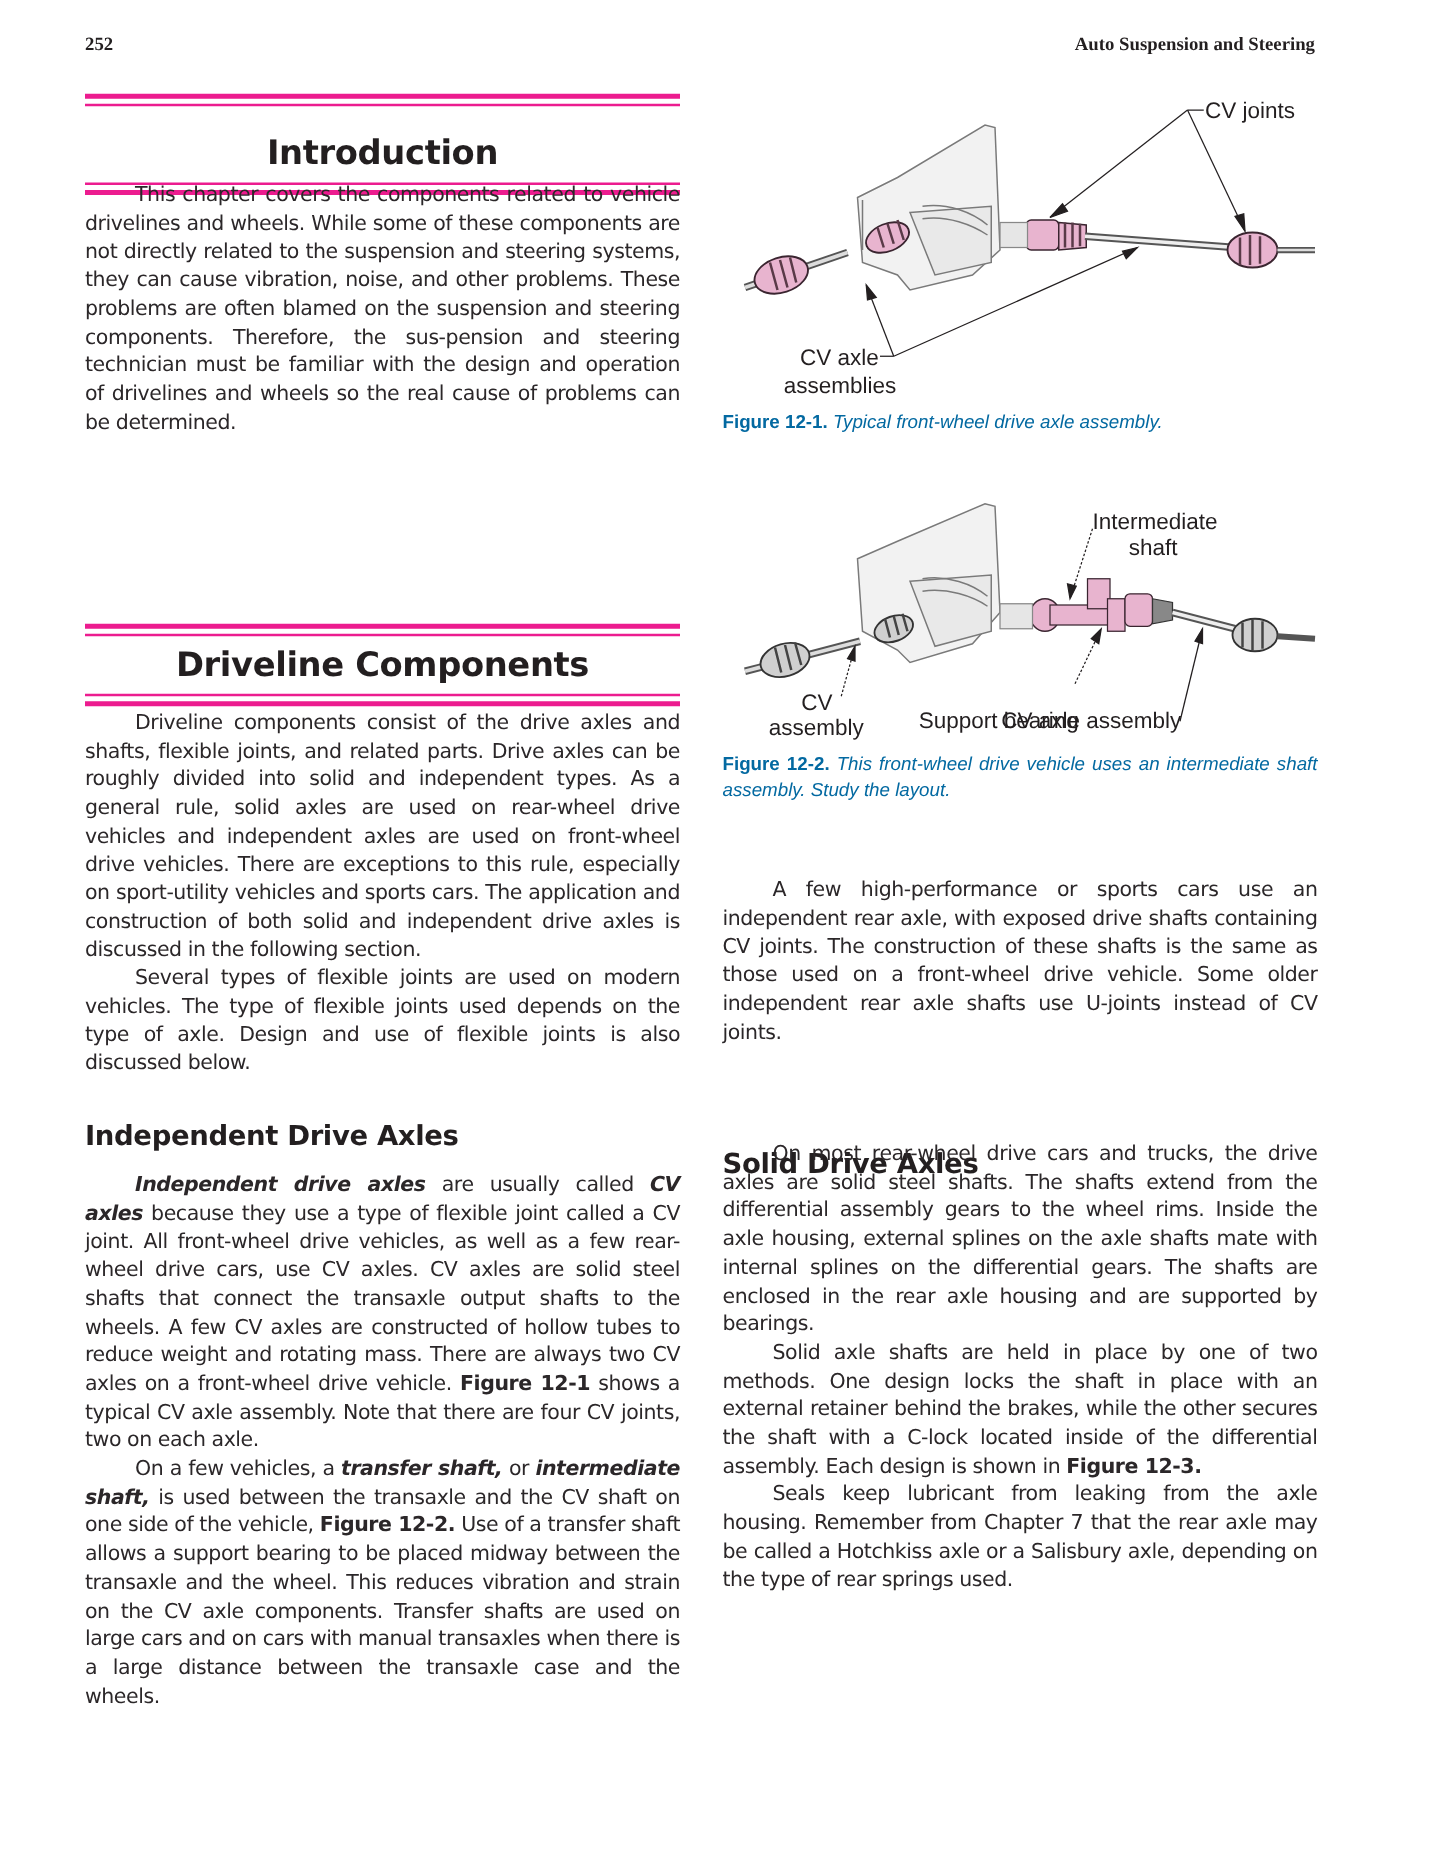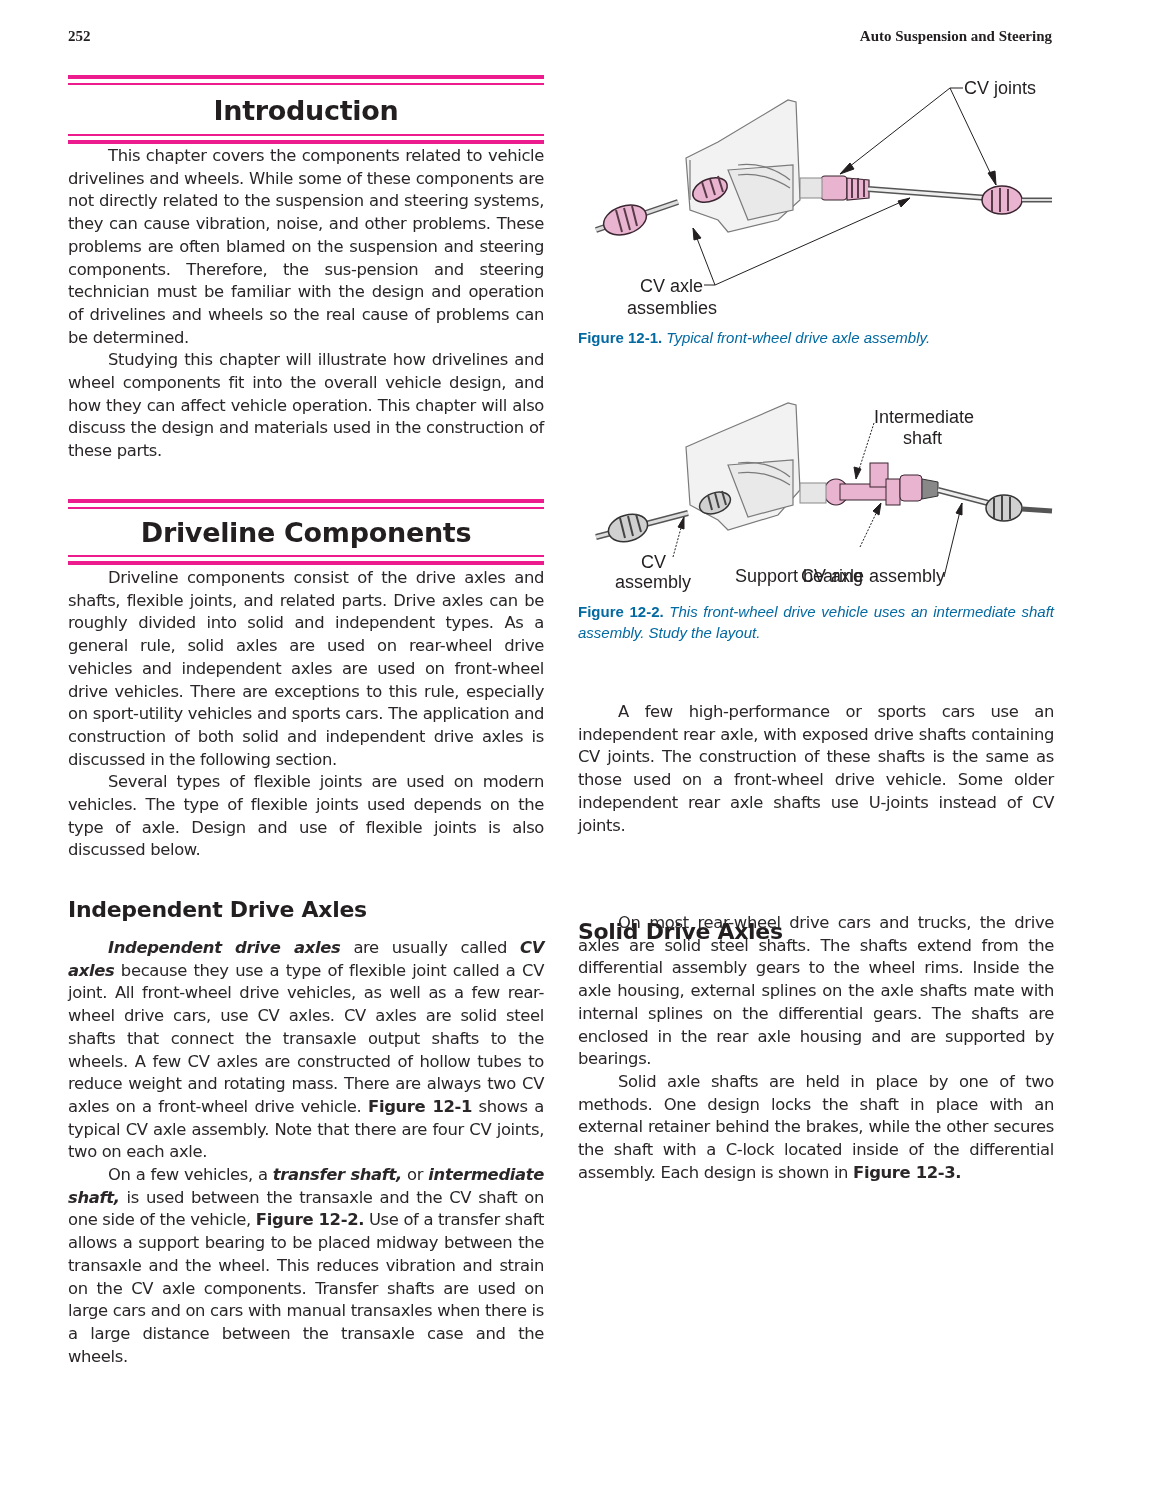--- a/index.html
+++ b/index.html
@@ -31,28 +31,27 @@
 </style>
 </head>
 <body>
 
 <div class="page-num">252</div>
 <div class="running-head">Auto Suspension and Steering</div>
 
 <div class="banner" style="top:75px;">
   <div class="rule-thick"></div>
   <div class="rule-thin" style="margin-top:4px;"></div>
-  <div class="banner-title" style="margin-top:6px; height:39px; line-height:39px;">Introduction</div>
+  <div class="banner-title" style="margin-top:18px; height:39px; line-height:39px;">Introduction</div>
   <div class="rule-thin" style="margin-top:4px;"></div>
   <div class="rule-thick" style="margin-top:4px;"></div>
 </div>
 
 <div class="col col-left body-text" style="top:145px;">
   <p>This chapter covers the components related to vehicle drivelines and wheels. While some of these components are not directly related to the suspension and steering systems, they can cause vibration, noise, and other problems. These problems are often blamed on the suspension and steering components. Therefore, the sus-pension and steering technician must be familiar with the design and operation of drivelines and wheels so the real cause of problems can be determined.</p>
-  <p>Studying this chapter will illustrate how drivelines and wheel components fit into the overall vehicle design, and how they can affect vehicle operation. This chapter will also discuss the design and materials used in the construction of these parts.</p>
 </div>
 
 <div class="banner" style="top:499px;">
   <div class="rule-thick"></div>
   <div class="rule-thin" style="margin-top:4px;"></div>
   <div class="banner-title" style="margin-top:4px; height:39px; line-height:39px;">Driveline Components</div>
   <div class="rule-thin" style="margin-top:3px;"></div>
   <div class="rule-thick" style="margin-top:4px;"></div>
 </div>
 
@@ -172,13 +171,14 @@
 </div>
 
 <div class="col col-right body-text" style="top:701px;">
   <p>A few high-performance or sports cars use an independent rear axle, with exposed drive shafts containing CV joints. The construction of these shafts is the same as those used on a front-wheel drive vehicle. Some older independent rear axle shafts use U-joints instead of CV joints.</p>
 </div>
 
 <div class="subhead" style="left:578px; top:871px;margin-top:48px;">Solid Drive Axles</div>
 <div class="col col-right body-text" style="top:912px;">
   <p>On most rear-wheel drive cars and trucks, the drive axles are solid steel shafts. The shafts extend from the differential assembly gears to the wheel rims. Inside the axle housing, external splines on the axle shafts mate with internal splines on the differential gears. The shafts are enclosed in the rear axle housing and are supported by bearings.</p>
   <p><span>Solid axle shafts are held in place by one of two methods. One design locks the shaft in place with an external retainer behind the brakes, while the other secures the shaft with a C-lock located inside of the differential assembly. Each design is shown in </span><b>Figure 12-3.</b></p>
+  <p>Seals keep lubricant from leaking from the axle housing. Remember from Chapter 7 that the rear axle may be called a Hotchkiss axle or a Salisbury axle, depending on the type of rear springs used.</p>
 </div>
 
 </body></html>

